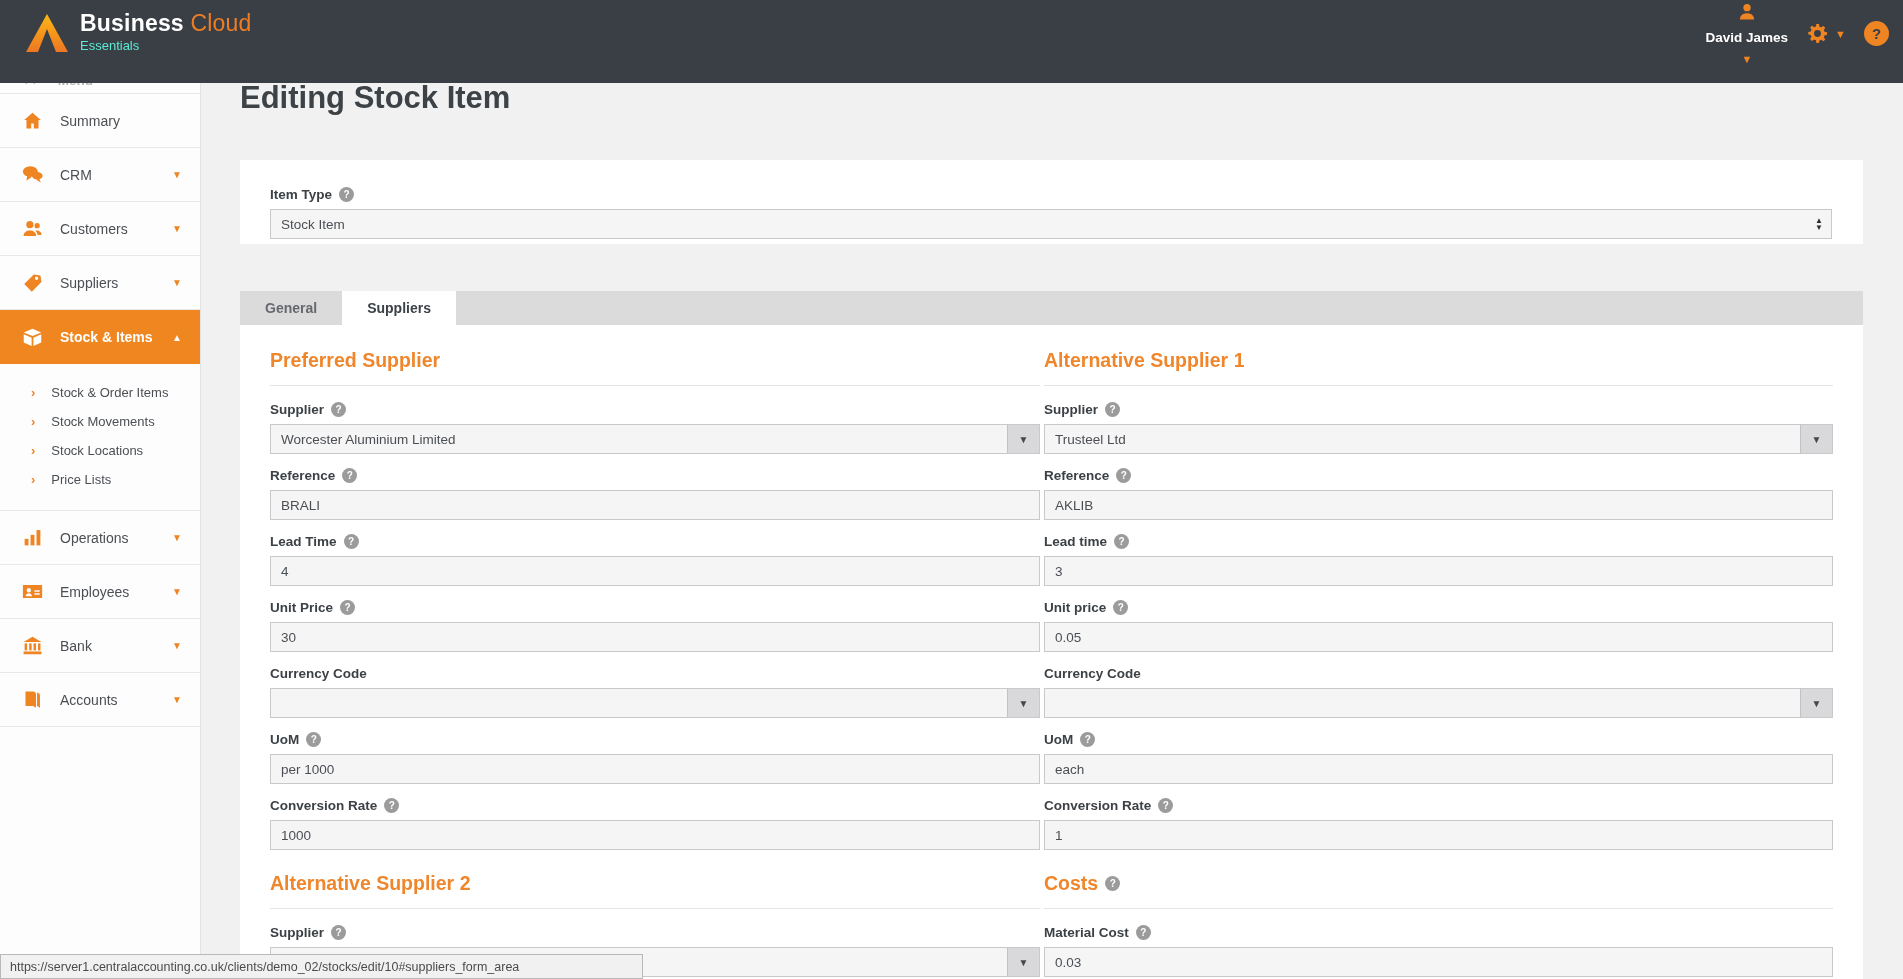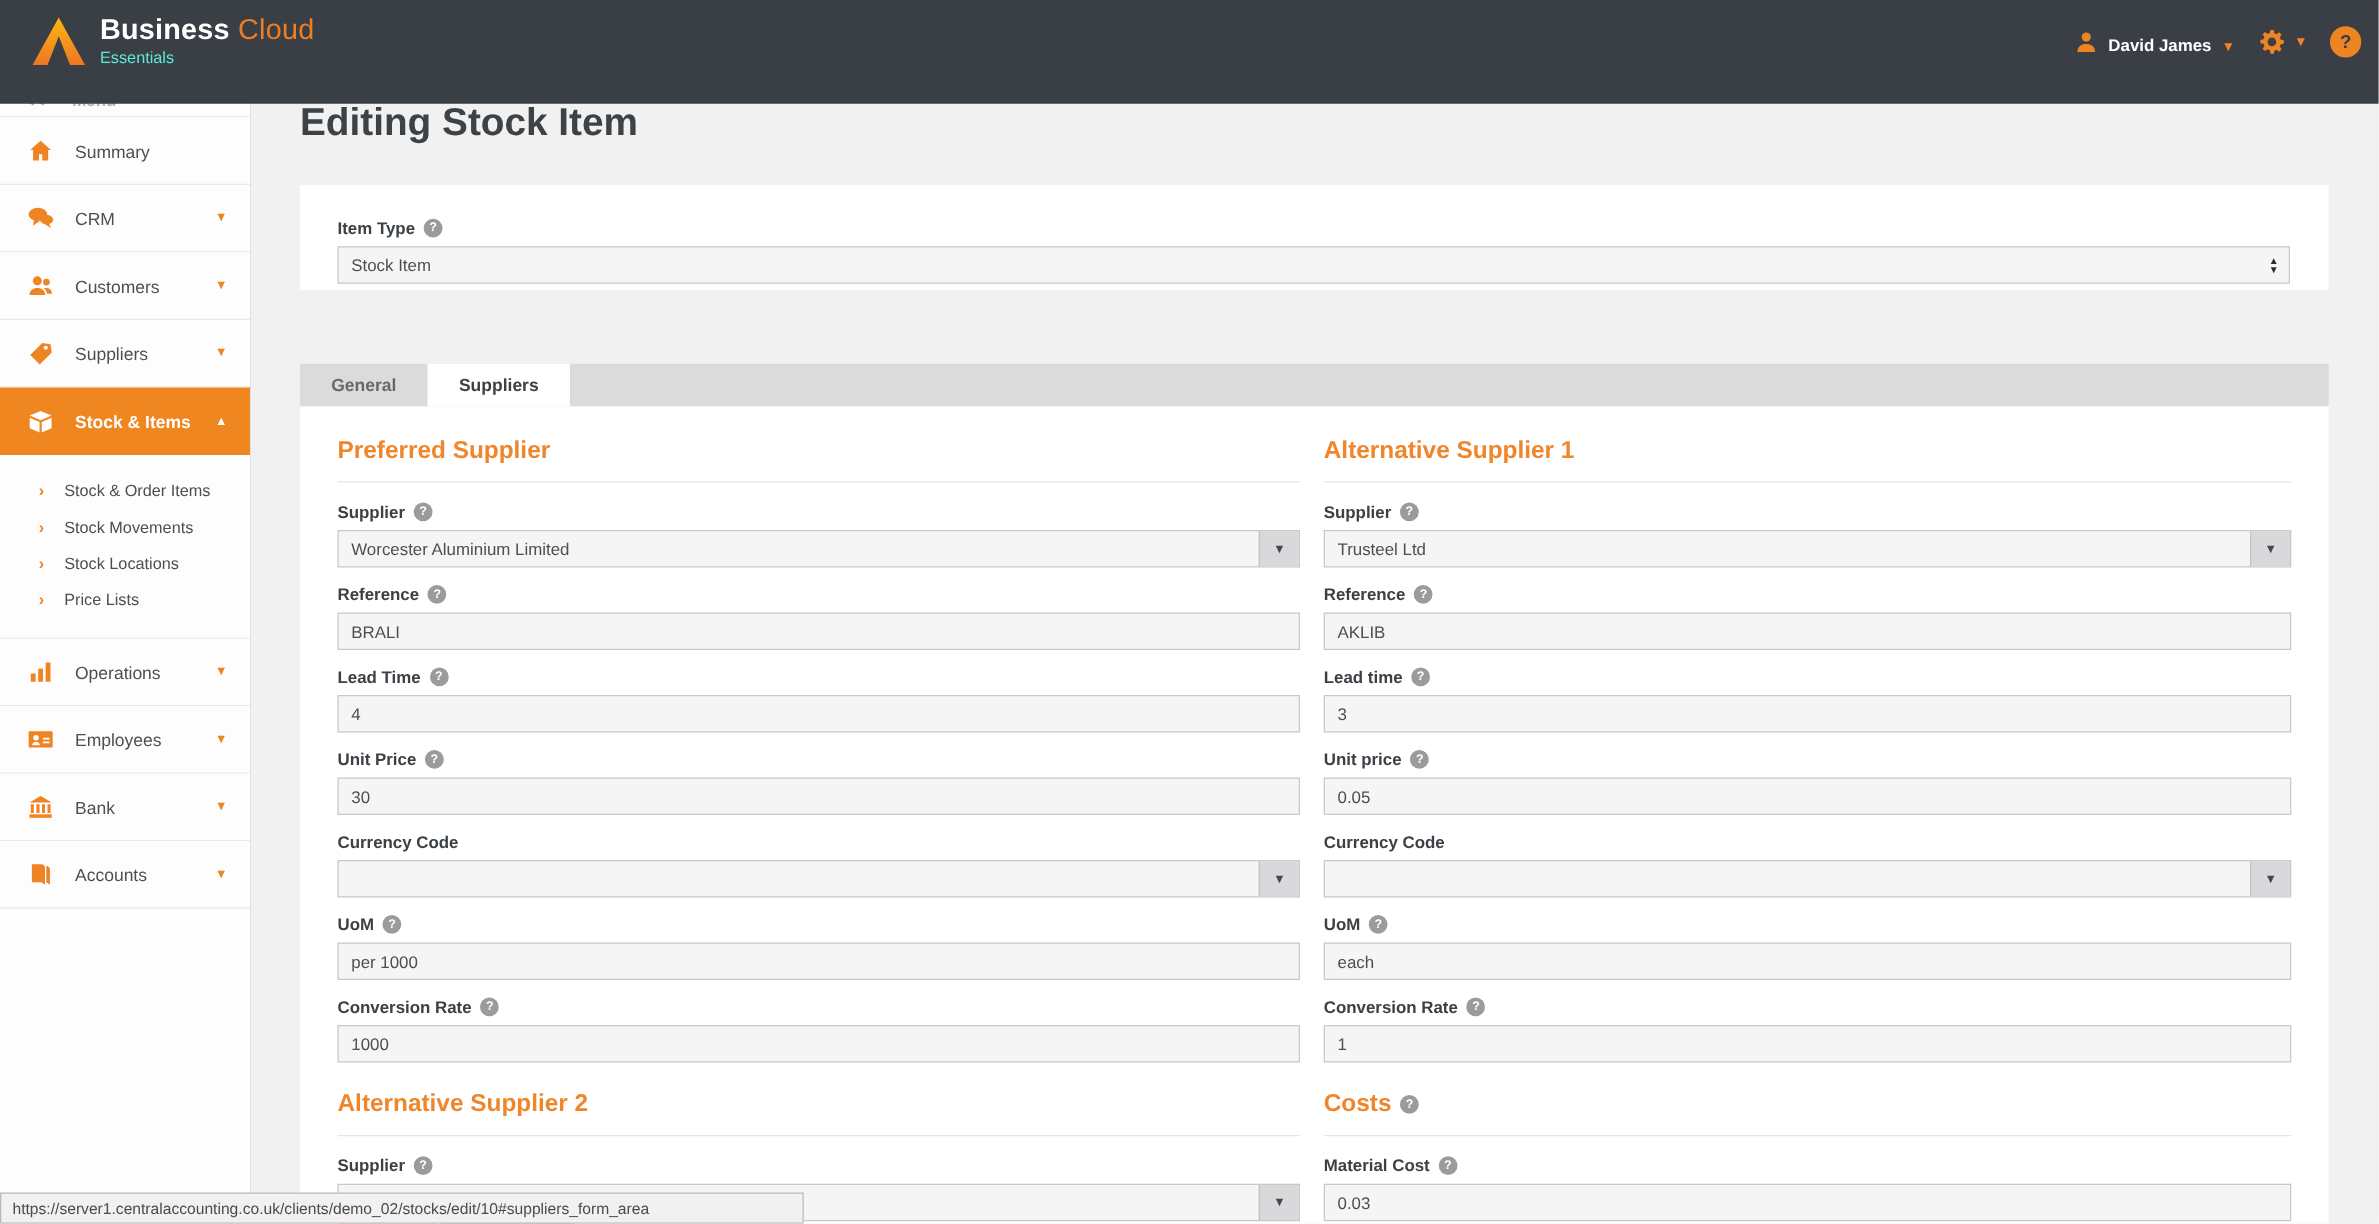--- a/index.html
+++ b/index.html
@@ -10,21 +10,21 @@
   }
   
   .header { position:absolute; top:0; left:0; width:1903px; height:83px; background:#3a3e45; z-index:30; }
   .logo-wrap { position:absolute; left:26px; top:12px; display:flex; align-items:flex-start; }
   .logo-tri { width:42px; height:42px; }
   .brand { margin-left:12px; line-height:1; }
   .brand-main { font-size:23px; font-weight:600; color:#fff; letter-spacing:.2px; }
   .brand-cloud { color:#ee7e23; font-weight:400; }
   .brand-sub { font-size:13px; color:#5eead4; margin-top:4px; font-weight:400; }
   .header-right { position:absolute; right:14px; top:0; height:67px; display:flex; align-items:center; gap:18px; }
-  .userbox { display:flex; align-items:flex-end; gap:8px; cursor:pointer; }
+  .userbox { display:flex; align-items:center; gap:8px; cursor:pointer;flex-direction:column; }
   .user-icon { width:20px; height:20px; fill:#ee8422; }
   .user-name { color:#fff; font-size:13.5px; font-weight:700; }
   .caret-orange { color:#ee8422; font-size:11px; }
   .gearbox { display:flex; align-items:center; gap:6px; cursor:pointer; }
   .gear-icon { width:23px; height:23px; fill:#ee8422; }
   .help-btn { width:25px; height:25px; border-radius:50%; background:#ee8422; color:#3a3e45;
     font-weight:700; font-size:15px; display:flex; align-items:center; justify-content:center; cursor:pointer; }
   
   .sidebar { position:absolute; top:67px; left:0; width:201px; height:912px; background:#fdfdfd; border-right:1px solid #e3e3e3; z-index:10; }
   .menu-head { height:27px; display:flex; align-items:center; padding-left:20px; border-bottom:1px solid #e9e9e9; }
@@ -38,39 +38,39 @@
   .side-item.active .s-icon { fill:#fff; }
   .side-item.active .s-label { color:#fff; font-weight:700; }
   .side-item.active .s-caret { color:#fff; }
   .side-sub { padding:14px 0 16px 0; border-bottom:1px solid #e9e9e9; background:#fdfdfd; }
   .sub-item { height:29px; display:flex; align-items:center; cursor:pointer; }
   .sub-item .chev { color:#ee8422; font-weight:700; font-size:13px; margin-left:31px; }
   .sub-item .sub-label { font-size:13px; color:#4b4f54; margin-left:16px; }
   
   .page-title { position:absolute; left:240px; top:80px; font-size:31px; font-weight:600; color:#3d4247; z-index:5; }
   .card { position:absolute; background:#fff; z-index:5; }
-  .card-itemtype { left:240px; top:148px; width:1623px; height:84px; padding:25px 31px 0 30px; }
+  .card-itemtype { left:240px; top:160px; width:1623px; height:84px; padding:25px 31px 0 30px; }
   .f-label { font-size:13.5px; font-weight:700; color:#3c4146; display:flex; align-items:center; height:18px; }
   .help { display:inline-flex; width:15px; height:15px; border-radius:50%; background:#9b9b9b; color:#fff;
     font-size:10px; font-weight:700; align-items:center; justify-content:center; margin-left:7px; cursor:pointer; flex:none; }
   .control { position:relative; height:30px; border:1px solid #c9c9c9; background:#f5f5f5; margin-top:6px;
     display:flex; align-items:center; font-size:13.5px; color:#4b4f54; cursor:pointer; }
   .control .val { margin-left:10px; white-space:nowrap; }
   .stepper { position:absolute; right:8px; top:0; height:100%; display:flex; flex-direction:column; justify-content:center; color:#2c2c2c; font-size:8px; line-height:7px; }
   .combo-btn { position:absolute; right:0; top:0; width:32px; height:100%; background:#d9d9dc; border-left:1px solid #c2c2c5;
     display:flex; align-items:center; justify-content:center; }
   .combo-btn .cc { color:#44484d; font-size:10px; }
   
   .tabbar { position:absolute; left:240px; top:291px; width:1623px; height:34px; background:#dbdbdb; display:flex; z-index:6; }
   .tab { padding:4px 25px; display:flex; align-items:center; font-size:14px; font-weight:700; color:#65696e; cursor:pointer; }
   .tab.active { background:#fff; color:#3c4146; }
   
   .panel { position:absolute; left:240px; top:325px; width:1623px; height:654px; background:#fff; z-index:5;
     padding:24px 30px 0 30px; overflow:hidden;
-    display:grid; grid-template-columns:770px 1fr; column-gap:19px; align-content:start; }
+    display:grid; grid-template-columns:770px 1fr; column-gap:4px; align-content:start; }
   .sec-title { font-size:19.5px; font-weight:700; color:#f0862c; display:flex; align-items:center; }
   .sec-divider { border-top:1px solid #e5e5e5; margin:13px 0 14px 0; }
   .form-section { margin-bottom:10px; }
   .field { margin-bottom:12px; }
   
   .statusbar { position:absolute; left:0; top:954px; width:643px; height:25px; background:#f1f1f1;
     border:1px solid #b9b9b9; display:flex; align-items:center; padding-left:9px;
     font-size:12.5px; color:#4b4b4b; z-index:60; white-space:nowrap; overflow:hidden; }
   .strip { position:absolute; height:4px; top:975px; z-index:55; }
   .strip-orange { left:272px; width:77px; background:#ef8022; }

